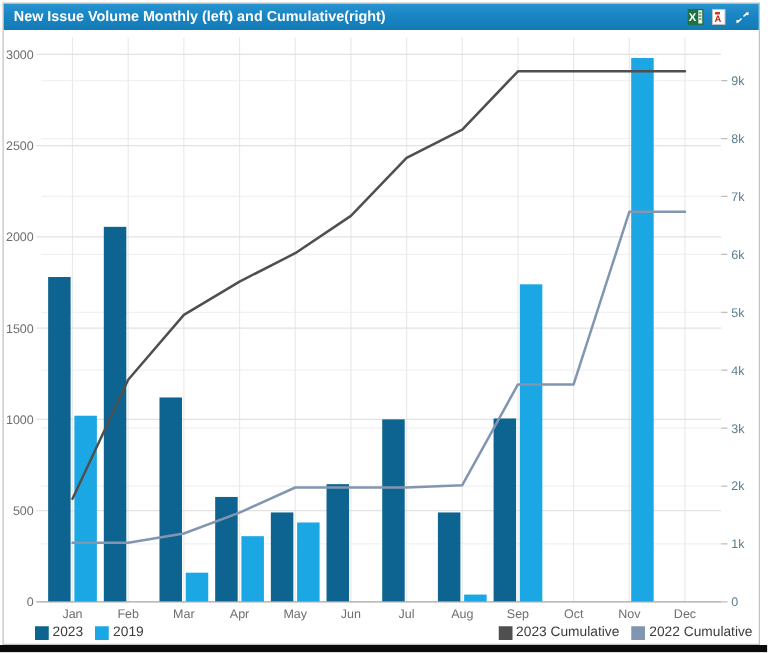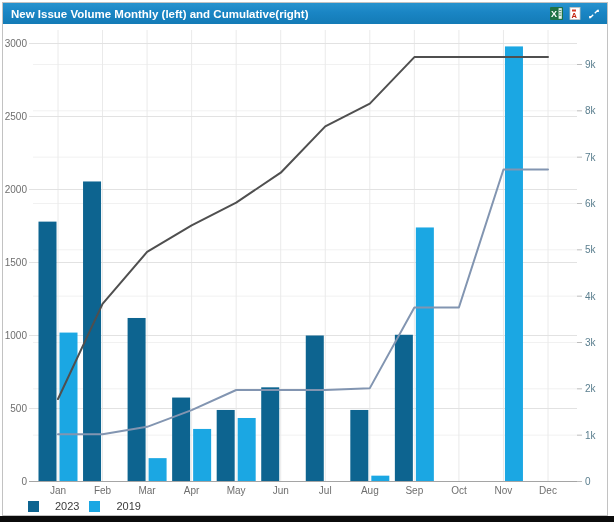--- a/index.html
+++ b/index.html
@@ -12,21 +12,21 @@
             display:flex;align-items:center;padding:0 6px 0 8px;box-sizing:border-box;}
   .title{color:#ffffff;font-size:11.5px;font-weight:bold;flex:1;white-space:nowrap;
          overflow:hidden;text-overflow:ellipsis;}
   .tb-icons{display:flex;gap:5px;align-items:center;}
   .tb-icon{width:14px;height:14px;display:inline-flex;align-items:center;justify-content:center;cursor:pointer;}
   svg.chart{position:absolute;left:0;top:21px;}
   .legend-row{position:absolute;left:0;right:0;top:496px;height:15px;
               display:flex;justify-content:space-between;align-items:center;
               padding:0 5px 0 25px;font-size:11px;color:#3c3c3c;}
   .legend-group{display:flex;gap:10px;align-items:center;}
-  .legend-item{display:flex;gap:16px;align-items:center;cursor:pointer;line-height:11px;}
+  .legend-item{display:flex;gap:3px;align-items:center;cursor:pointer;line-height:11px;}
   .swatch{width:11px;height:11px;display:inline-block;flex:0 0 auto;}
   .bottom-strip{position:absolute;left:0;bottom:0;width:614px;height:6px;background:#0b0b0b;}
   text{font-family:"Liberation Sans",sans-serif;}
 </style>
 </head>
 <body>
 
 <div class="screen">
   <div class="widget">
 
@@ -153,17 +153,27 @@
       <div class="legend-group" id="legend-left">
           <span class="legend-item">
             <span class="swatch" style="background: rgb(13, 100, 144);"></span>
             <span>2023</span>
           </span>
           <span class="legend-item">
             <span class="swatch" style="background: rgb(27, 167, 227);"></span>
             <span>2019</span>
           </span>
         </div>
+      <div class="legend-group" id="legend-right">
+          <span class="legend-item">
+            <span class="swatch" style="background: rgb(79, 79, 79);"></span>
+            <span>2023 Cumulative</span>
+          </span>
+          <span class="legend-item">
+            <span class="swatch" style="background: rgb(130, 149, 177);"></span>
+            <span>2022 Cumulative</span>
+          </span>
+        </div>
     </div>
 
   </div>
   <div class="bottom-strip"></div>
 </div>
 
 </body></html>

